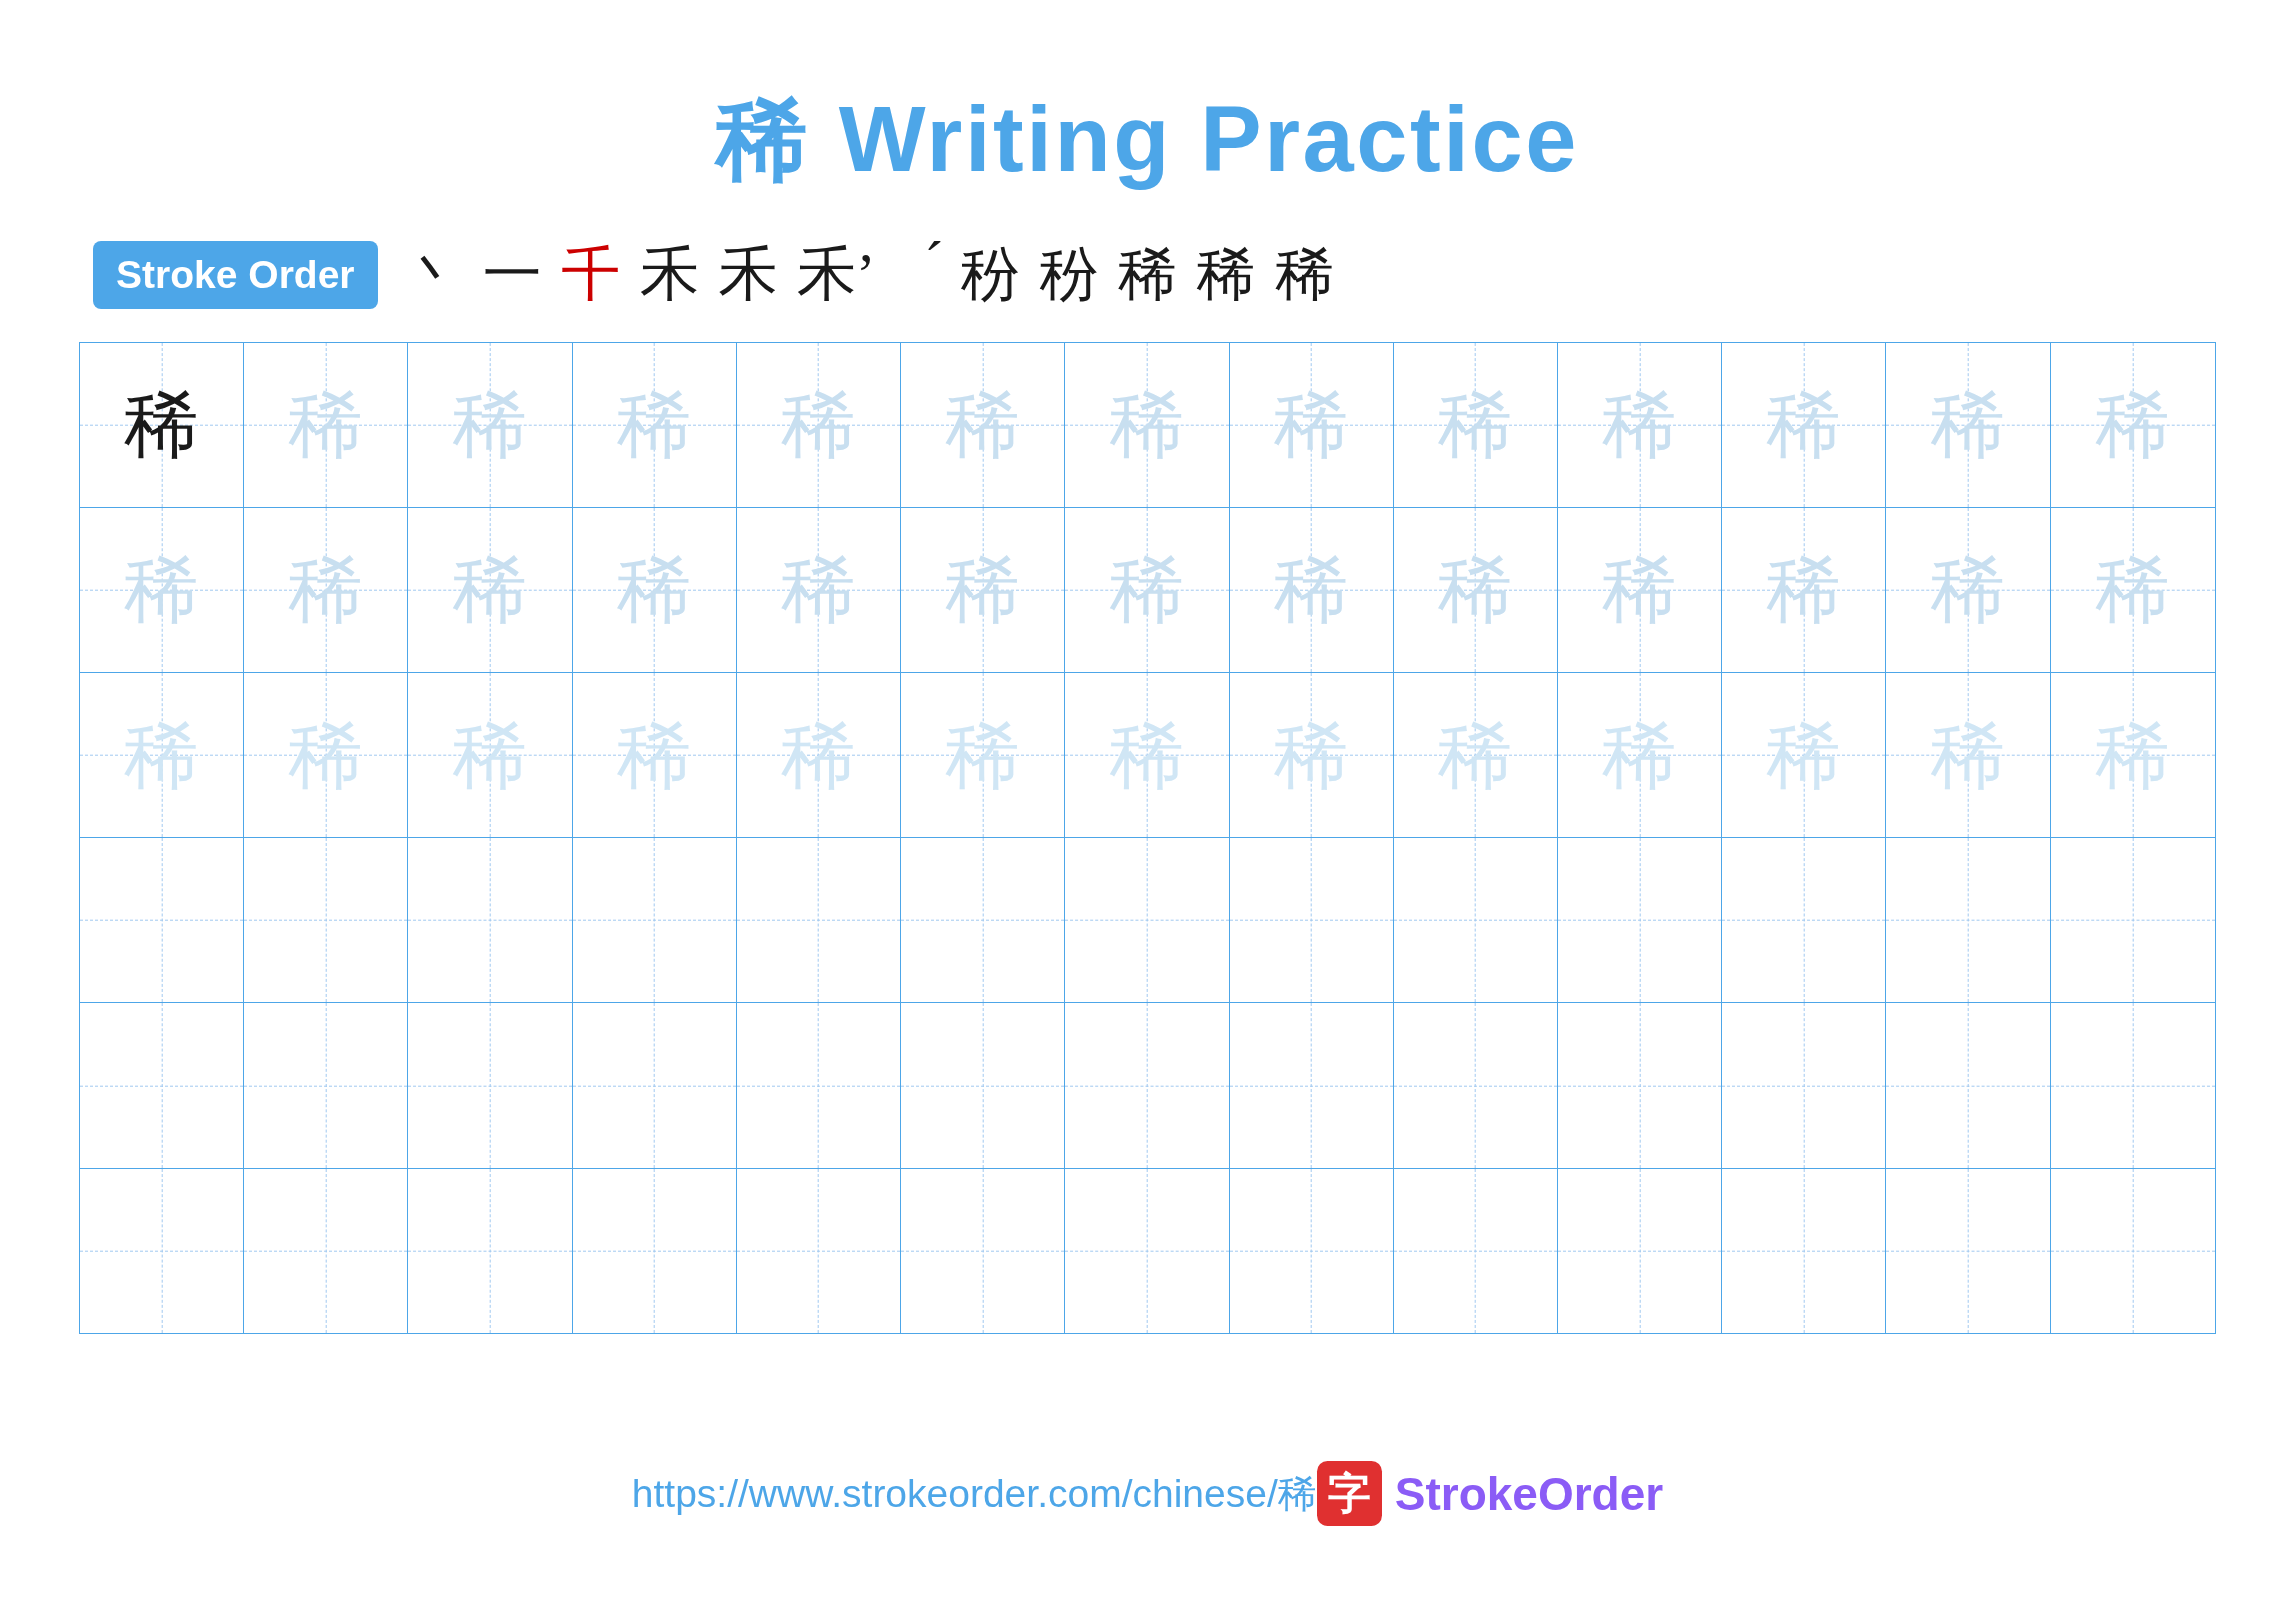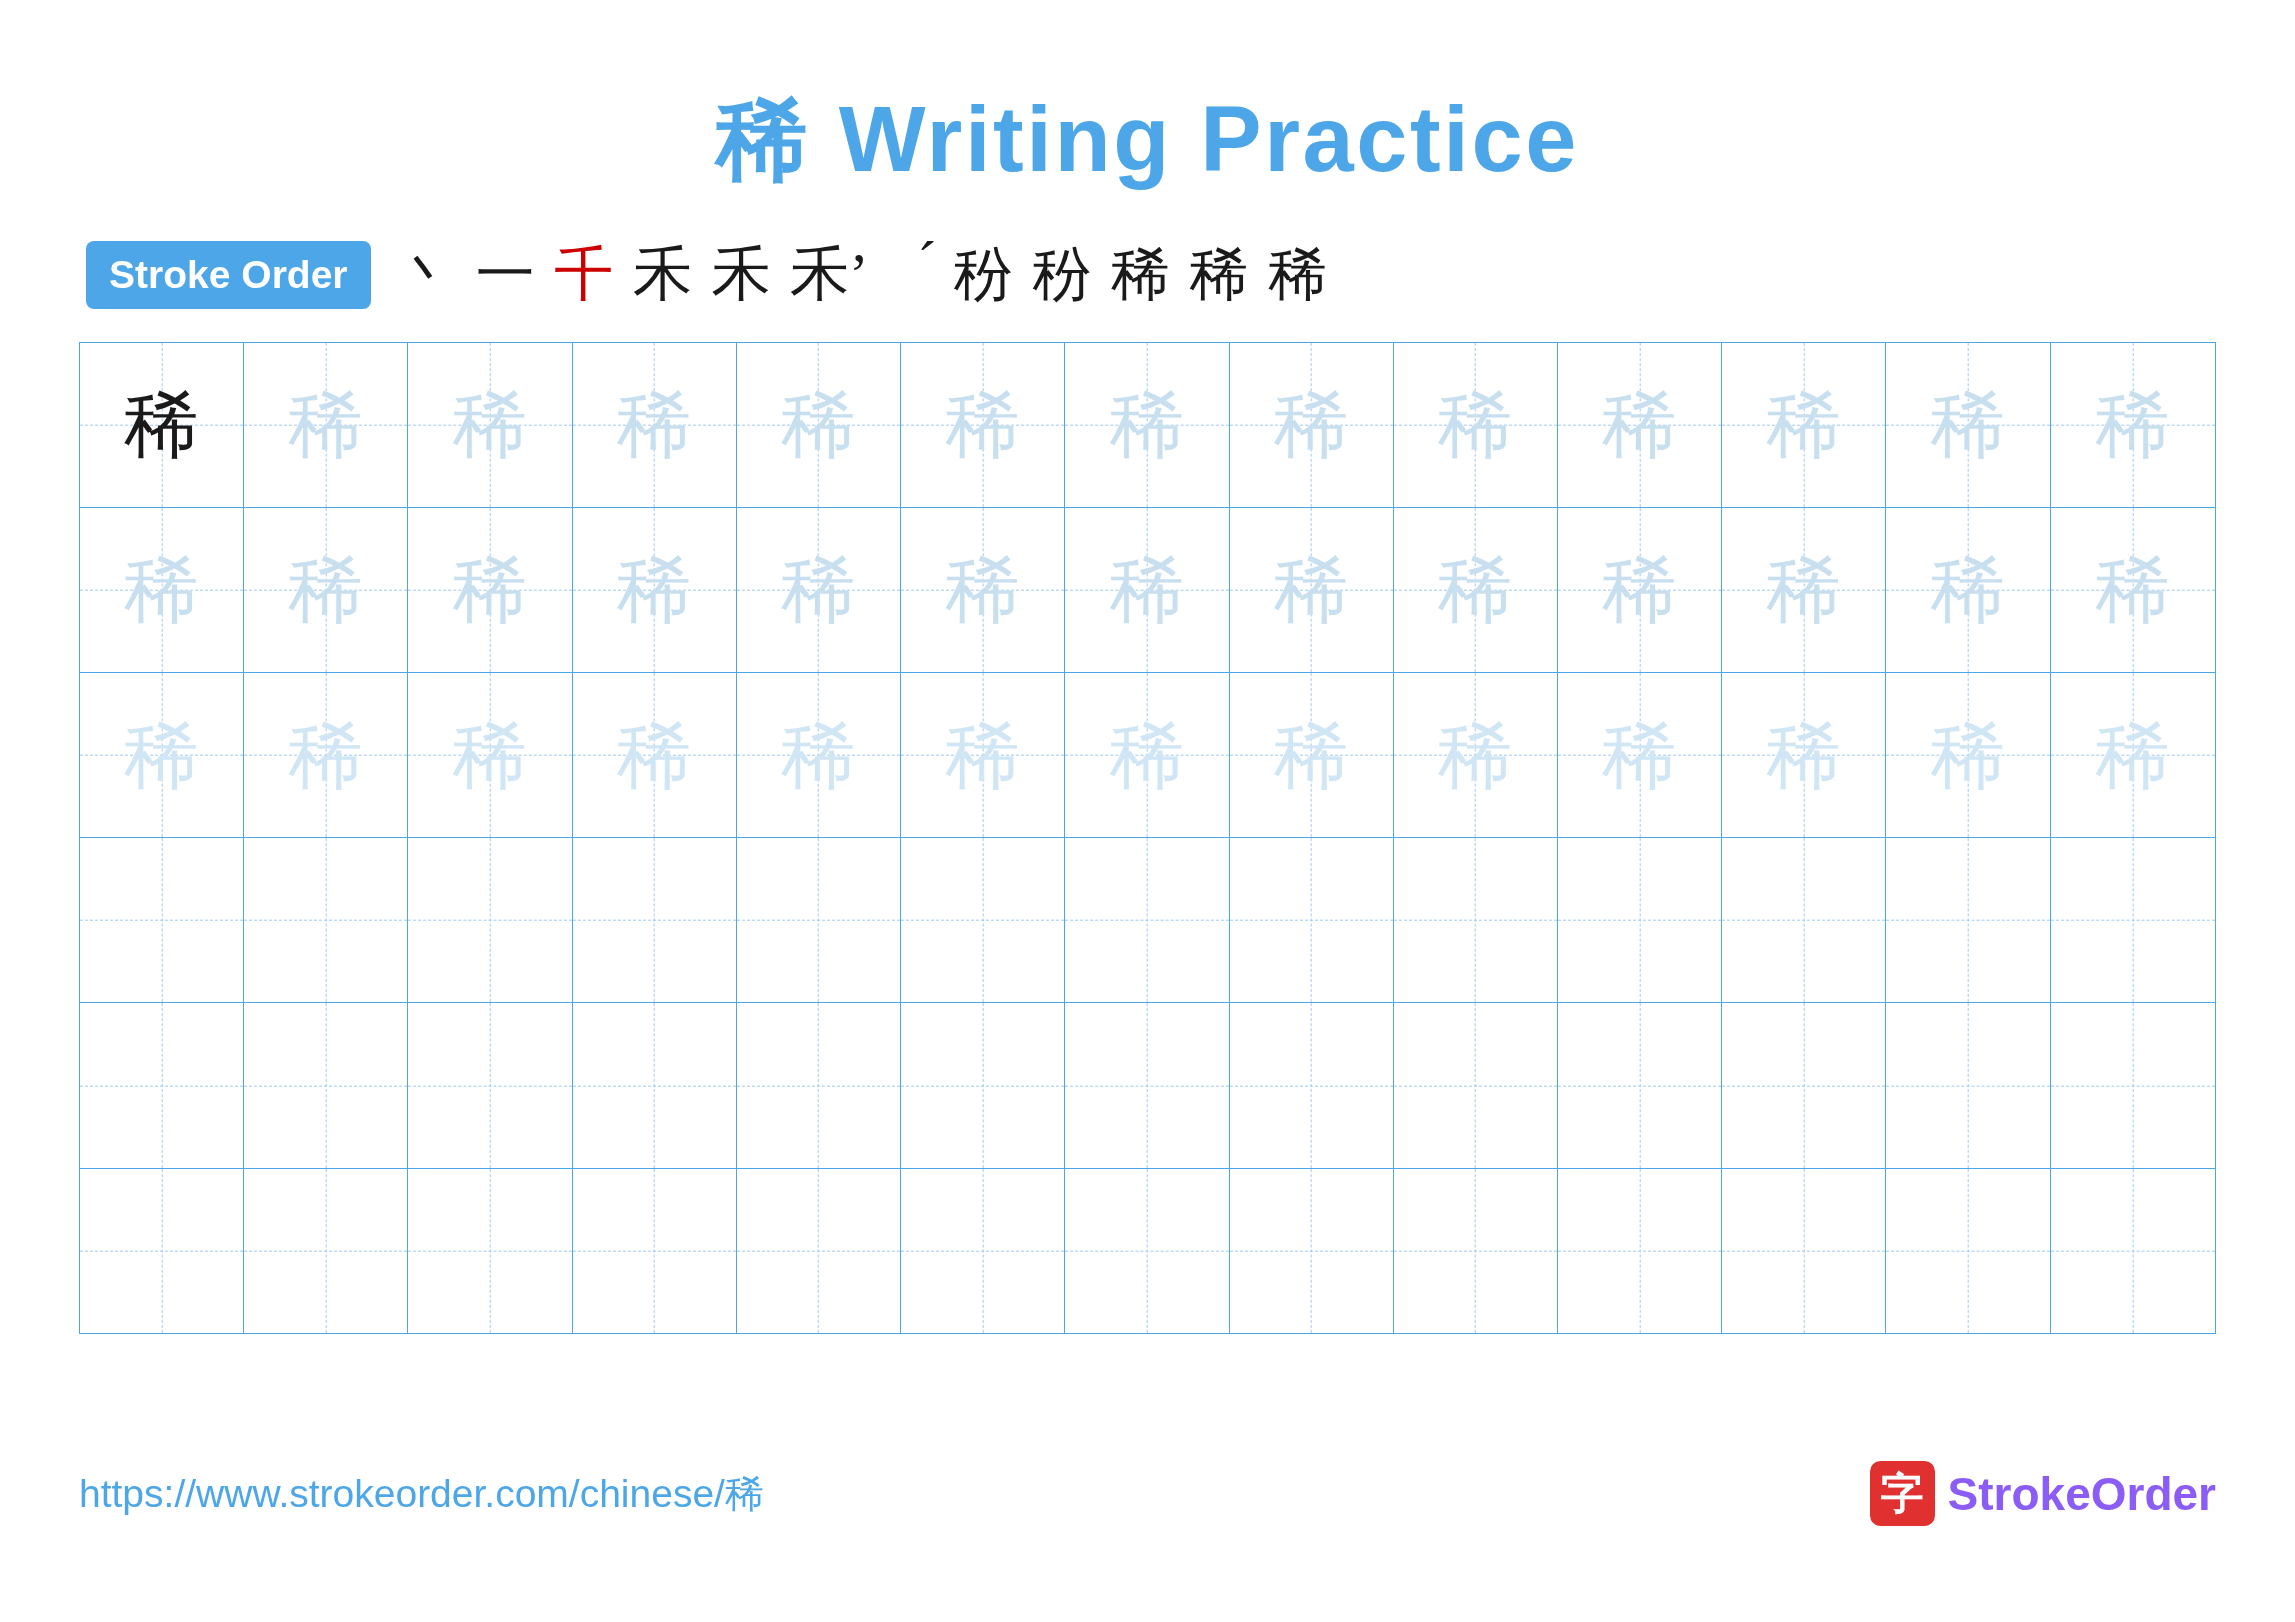--- a/index.html
+++ b/index.html
@@ -48,20 +48,21 @@
     .stroke-order-badge {
       background: #4da6e8;
       color: white;
       font-size: 39px;
       font-family: Arial, sans-serif;
       font-weight: bold;
       padding: 11.8px 23.6px;
       border-radius: 8px;
       white-space: nowrap;
       flex-shrink: 0;
+      margin-left: 7px;
     }
     .stroke-sequence {
       display: flex;
       align-items: center;
       gap: 19.6px;
       flex-wrap: nowrap;
     }
     .stroke-char {
       font-size: 59px;
       color: #1a1a1a;
@@ -138,21 +139,21 @@
     }
 
     
     .footer {
       position: absolute;
       bottom: 52px;
       left: 79px;
       right: 79px;
       display: flex;
       align-items: center;
-      justify-content: space-between;
+      justify-content: center;
     }
     .footer-url {
       font-size: 39px;
       color: #4da6e8;
       font-family: Arial, sans-serif;
     }
     .footer-logo {
       display: flex;
       align-items: center;
       gap: 13px;

